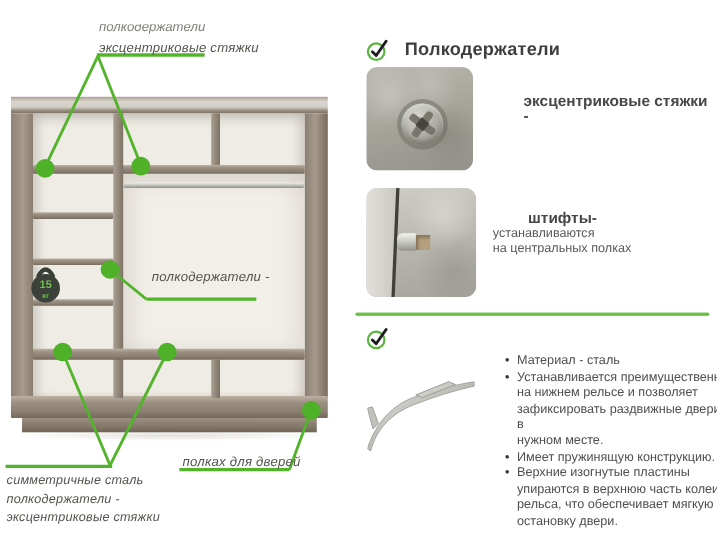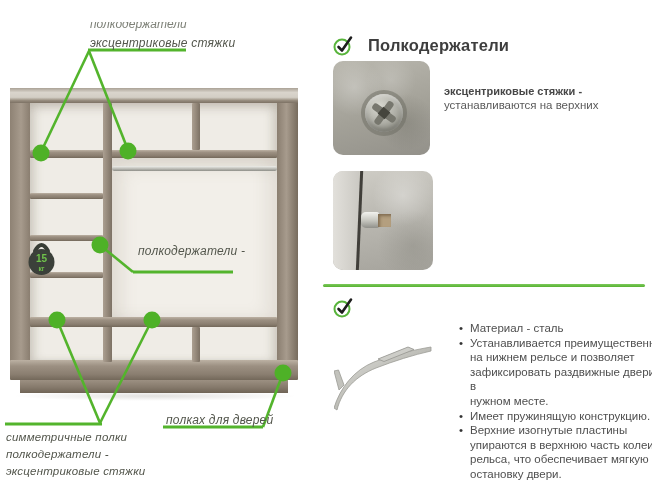--- a/index.html
+++ b/index.html
@@ -36,21 +36,21 @@
   .photo-concrete2{background:
       radial-gradient(circle at 70% 25%,rgba(255,255,255,.3) 0%,rgba(255,255,255,0) 30%),
       radial-gradient(circle at 80% 75%,rgba(80,80,70,.16) 0%,rgba(80,80,70,0) 32%),
       linear-gradient(170deg,#cfcdc6 0%,#b7b5ae 55%,#a5a39c 100%);}
   .cam-circle{position:absolute;width:38px;height:38px;border-radius:50%;
       background:radial-gradient(circle at 38% 32%,#d9d9d1 0%,#b2b2aa 45%,#8c8c83 85%);
       box-shadow:0 0 0 4px rgba(105,105,95,.5),inset 0 2px 4px rgba(255,255,255,.5),inset 0 -3px 5px rgba(60,60,52,.4);}
   .cam-bar{position:absolute;left:50%;top:50%;width:27px;height:7px;border-radius:3px;
       background:linear-gradient(180deg,#90908 7,#6e6e65);background-color:#77776e;}
   .cam-sq{position:absolute;left:50%;top:50%;width:9px;height:9px;background:#45453d;transform:translate(-50%,-50%) rotate(40deg);}
-  .cap-title{font-weight:700;color:#474747;font-size:11px;line-height:14px;display:block;}
+  .cap-title{font-weight:700;color:#474747;font-size:14px;line-height:14px;display:block;margin-left:32px;}
   .cap-line{color:#5a5a5a;font-size:11.5px;line-height:14px;display:block;}
   .divider{position:absolute;background:linear-gradient(180deg,#7cc95b,#58b232);border-radius:2px;}
   .bullets{position:absolute;left:458px;top:321px;width:204px;margin:0;padding:0;list-style:none;}
   .bullets li{position:relative;padding-left:12px;color:#4f4f4f;font-size:11.5px;line-height:14.6px;}
   .bullets li::before{content:"•";position:absolute;left:1px;top:0;color:#333;}
   .bl{display:block;}
 
   .checkmark{position:absolute;width:22px;height:22px;}
 </style>
 </head>
@@ -112,21 +112,21 @@
     <div class="clipbox" style="left:90px;top:22px;width:110px;">
       <span>полкодержатели</span>
     </div>
     <div class="dlabel" style="left:90px;top:35px;">эксцентриковые стяжки</div>
 
     <div class="dlabel" style="left:138px;top:243px;">
       <span class="bl">полкодержатели -</span>
     </div>
 
     <div class="dlabel small" style="left:6px;top:429px;">
-      <span class="bl">симметричные полки</span>
+      <span class="bl">симметричные сталь</span>
       <span class="bl">полкодержатели -</span>
       <span class="bl">эксцентриковые стяжки</span>
     </div>
 
     <div class="dlabel" style="left:166px;top:412px;">полках для дверей</div>
   </div>
 
   <svg class="checkmark" style="left:333px;top:35px;" viewBox="0 0 22 22">
     <circle cx="9" cy="12" r="7.5" fill="none" stroke="#58b43b" stroke-width="2"></circle>
     <path d="M5.5,12 L9,15.5 L18,2.5" fill="none" stroke="#1d1d1d" stroke-width="2.6" stroke-linecap="round" stroke-linejoin="round"></path>
@@ -135,28 +135,32 @@
 
   <div class="photo photo-concrete" style="left:333px;top:61px;width:97px;height:94px;">
     <div class="cam-circle" style="left:32px;top:33px;">
       <div class="cam-bar" style="transform:translate(-50%,-50%) rotate(36deg);"></div>
       <div class="cam-bar" style="transform:translate(-50%,-50%) rotate(-54deg);"></div>
       <div class="cam-sq"></div>
     </div>
   </div>
   <div class="abs" style="left:444px;top:84px;width:200px;">
     <span class="cap-title">эксцентриковые стяжки -</span>
-    <span class="cap-line">устанавливаются на верхних</span>
   </div>
 
   <div class="photo photo-concrete2" style="left:333px;top:171px;width:100px;height:99px;">
     <div class="abs" style="left:0;top:0;width:26px;height:99px;background:linear-gradient(90deg,#e2e0db,#cbc9c3);"></div>
     <div class="abs" style="left:25px;top:-2px;width:3px;height:104px;background:#413f3a;transform:rotate(2.5deg);"></div>
     <div class="abs" style="left:28px;top:41px;width:18px;height:16px;border-radius:5px 2px 2px 5px;background:linear-gradient(180deg,#f2f2ee 0%,#c4c4bd 55%,#90908a 100%);"></div>
     <div class="abs" style="left:45px;top:43px;width:13px;height:13px;background:#b49f7f;box-shadow:inset 2px 2px 3px rgba(90,70,45,.55);"></div>
+  </div>
+  <div class="abs" style="left:448px;top:191px;width:200px;">
+    <span class="cap-title">штифты-</span>
+    <span class="cap-line">устанавливаются</span>
+    <span class="cap-line">на центральных полках</span>
   </div>
 
   <div class="divider" style="left:323px;top:284px;width:322px;height:3px;"></div>
 
   <svg class="checkmark" style="left:333px;top:297px;" viewBox="0 0 22 22">
     <circle cx="9" cy="12" r="7.5" fill="none" stroke="#58b43b" stroke-width="2"></circle>
     <path d="M5.5,12 L9,15.5 L18,2.5" fill="none" stroke="#1d1d1d" stroke-width="2.6" stroke-linecap="round" stroke-linejoin="round"></path>
   </svg>
 
   <svg class="abs" style="left:334px;top:338px;" width="102" height="80" viewBox="0 0 102 80">

